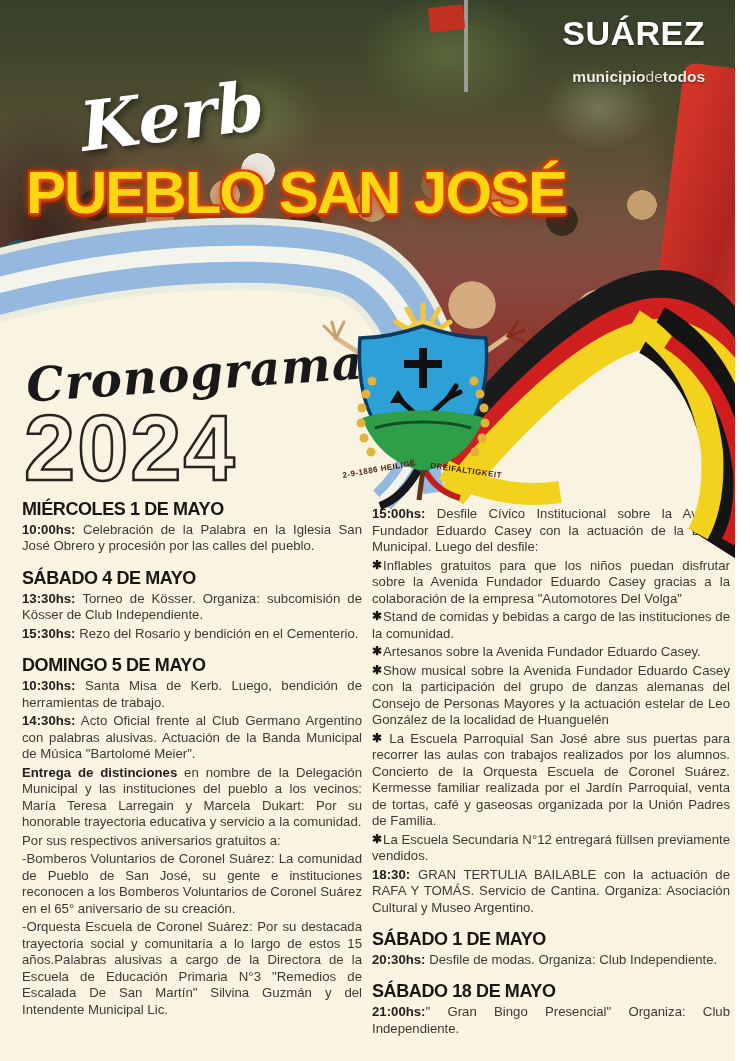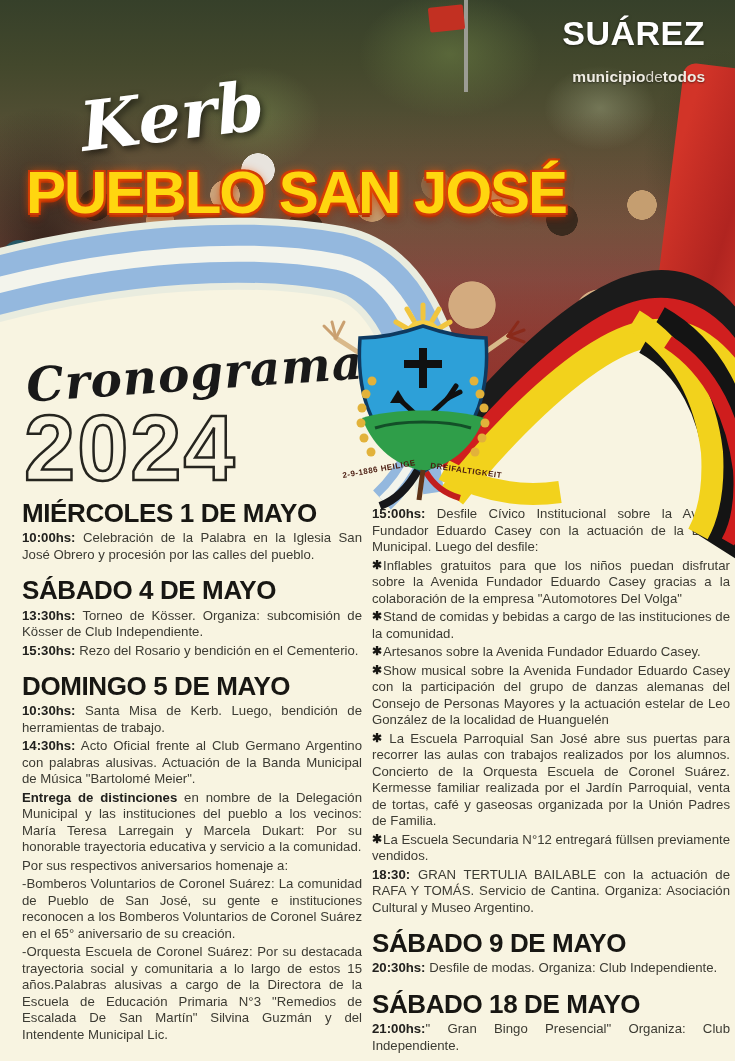--- a/index.html
+++ b/index.html
@@ -67,21 +67,21 @@
     letter-spacing:1px;transform:rotate(-4deg);}
   .year{position:absolute;left:24px;top:402px;z-index:3;
     font-weight:700;font-size:92px;letter-spacing:2px;line-height:1;
     color:transparent;-webkit-text-stroke:2.5px #26251f;}
   @supports not (-webkit-text-stroke: 1px black){.year{color:#26251f;}}
 
   
   .col{position:absolute;z-index:4;color:#3c3b33;font-size:13.2px;line-height:1.25;text-align:justify;}
   .col-left{left:22px;top:500px;width:340px;}
   .col-right{left:372px;top:506px;width:358px;}
-  .col h2{margin:14px 0 3px;font-size:26px;font-weight:800;letter-spacing:-.4px;color:#181713;line-height:1.05;}
+  .col h2{margin:14px 0 3px;font-size:18px;font-weight:800;letter-spacing:-.4px;color:#181713;line-height:1.05;}
   .col h2:first-child{margin-top:0;}
   .col p{margin:0 0 2px;}
   .col b{color:#22211e;}
   .mk{font-weight:900;font-size:12px;position:relative;top:-1px;margin-right:1px;color:#181713;}
 </style>
 </head>
 <body>
 
 <div class="poster">
 
@@ -112,35 +112,35 @@
   <div class="col col-left">
     <h2>MIÉRCOLES 1 DE MAYO</h2>
     <p><b>10:00hs:</b><span> Celebración de la Palabra en la Iglesia San José Obrero y procesión por las calles del pueblo.</span></p>
     <h2>SÁBADO 4 DE MAYO</h2>
     <p><b>13:30hs:</b><span> Torneo de Kösser. Organiza: subcomisión de Kösser de Club Independiente.</span></p>
     <p><b>15:30hs:</b><span> Rezo del Rosario y bendición en el Cementerio.</span></p>
     <h2>DOMINGO 5 DE MAYO</h2>
     <p><b>10:30hs:</b><span> Santa Misa de Kerb. Luego, bendición de herramientas de trabajo.</span></p>
     <p><b>14:30hs:</b><span> Acto Oficial frente al Club Germano Argentino con palabras alusivas. Actuación de la Banda Municipal de Música "Bartolomé Meier".</span></p>
     <p><b>Entrega de distinciones</b><span> en nombre de la Delegación Municipal y las instituciones del pueblo a los vecinos: María Teresa Larregain y Marcela Dukart: Por su honorable trayectoria educativa y servicio a la comunidad.</span></p>
-    <p>Por sus respectivos aniversarios homenaje a:</p>
+    <p>Por sus respectivos aniversarios gratuitos a:</p>
     <p>-Bomberos Voluntarios de Coronel Suárez: La comunidad de Pueblo de San José, su gente e instituciones reconocen a los Bomberos Voluntarios de Coronel Suárez en el 65° aniversario de su creación.</p>
     <p>-Orquesta Escuela de Coronel Suárez: Por su destacada trayectoria social y comunitaria a lo largo de estos 15 años.Palabras alusivas a cargo de la Directora de la Escuela de Educación Primaria N°3 "Remedios de Escalada De San Martín" Silvina Guzmán y del Intendente Municipal Lic.</p>
   </div>
 
   <div class="col col-right">
     <p><b>15:00hs:</b><span> Desfile Cívico Institucional sobre la Avenida Fundador Eduardo Casey con la actuación de la Banda Municipal. Luego del desfile:</span></p>
     <p><span class="mk">✱</span><span>Inflables gratuitos para que los niños puedan disfrutar sobre la Avenida Fundador Eduardo Casey gracias a la colaboración de la empresa "Automotores Del Volga"</span></p>
     <p><span class="mk">✱</span><span>Stand de comidas y bebidas a cargo de las instituciones de la comunidad.</span></p>
     <p><span class="mk">✱</span><span>Artesanos sobre la Avenida Fundador Eduardo Casey.</span></p>
     <p><span class="mk">✱</span><span>Show musical sobre la Avenida Fundador Eduardo Casey con la participación del grupo de danzas alemanas del Consejo de Personas Mayores y la actuación estelar de Leo González de la localidad de Huanguelén</span></p>
     <p><span class="mk">✱</span><span> La Escuela Parroquial San José abre sus puertas para recorrer las aulas con trabajos realizados por los alumnos. Concierto de la Orquesta Escuela de Coronel Suárez. Kermesse familiar realizada por el Jardín Parroquial, venta de tortas, café y gaseosas organizada por la Unión Padres de Familia.</span></p>
     <p><span class="mk">✱</span><span>La Escuela Secundaria N°12 entregará füllsen previamente vendidos.</span></p>
     <p><b>18:30:</b><span> GRAN TERTULIA BAILABLE con la actuación de RAFA Y TOMÁS. Servicio de Cantina. Organiza: Asociación Cultural y Museo Argentino.</span></p>
-    <h2>SÁBADO 9 DE MAYO</h2>
+    <h2>SÁBADO 1 DE MAYO</h2>
     <p><b>20:30hs:</b><span> Desfile de modas. Organiza: Club Independiente.</span></p>
     <h2>SÁBADO 18 DE MAYO</h2>
     <p><b>21:00hs:</b><span>" Gran Bingo Presencial" Organiza: Club Independiente.</span></p>
   </div>
 
   <svg class="deco-svg" width="750" height="560" viewBox="0 0 750 560">
     <g fill="none">
       <path d="M-20,290 C120,252 252,246 338,262 C392,273 418,330 434,398 C441,428 447,456 452,490" stroke="#e9ecdf" stroke-width="72"></path>
       <path d="M-20,290 C120,252 252,246 338,262 C392,273 418,330 434,398 C441,428 447,456 452,490" stroke="#94b8de" stroke-width="58"></path>
       <path d="M-20,290 C120,252 252,246 338,262 C392,273 418,330 434,398 C441,428 447,456 452,490" stroke="#f3f4ec" stroke-width="16"></path>

